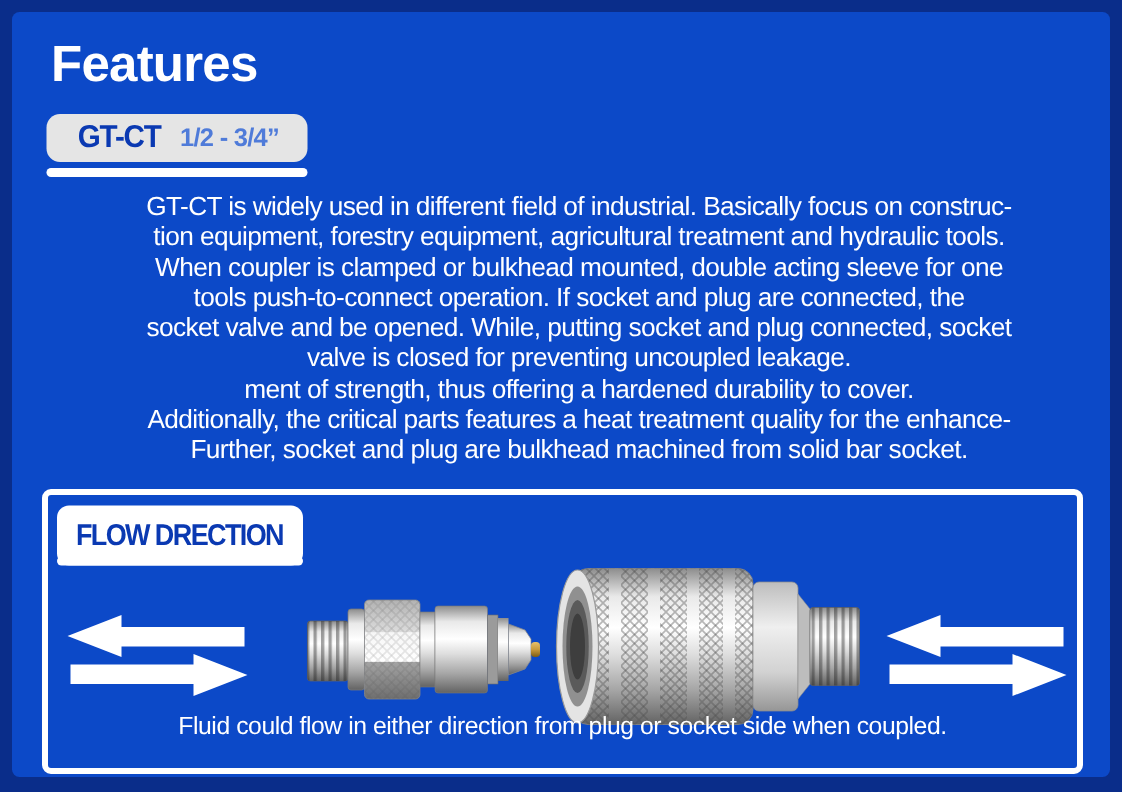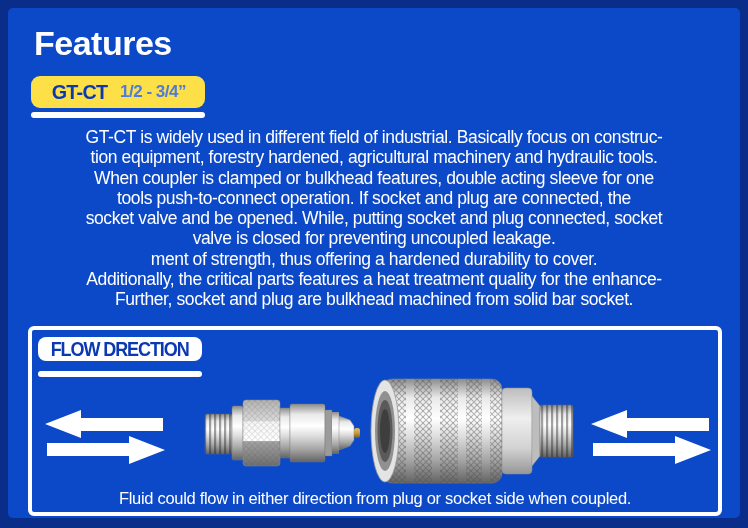--- a/index.html
+++ b/index.html
@@ -12,63 +12,63 @@
   .inner{
     position:absolute;left:8px;top:8px;width:732px;height:510px;
     background:#0c49c8;border-radius:5px;
   }
   .page-title{
     position:absolute;left:26px;top:16px;
     color:#ffffff;font-size:34px;font-weight:bold;letter-spacing:-0.5px;
   }
   .badge{
     position:absolute;left:23px;top:68px;width:174px;height:32px;
-    background:#fde047;border-radius:9px;
+    background:#e5e5e5;border-radius:9px;
     display:flex;align-items:center;justify-content:center;gap:11px;
   }
   .badge .model{
     color:#0a39b2;font-size:21px;font-weight:800;letter-spacing:-0.8px;
     transform:scaleX(0.94);transform-origin:center;
   }
   .badge .range{
     color:#4f7bd9;font-size:17px;font-weight:600;letter-spacing:-0.5px;text-align:center;
   }
   .badge-underline{
     position:absolute;left:23px;top:104px;width:174px;height:6px;
     background:#ffffff;border-radius:3px;
   }
   .para{
-    position:absolute;left:16px;top:119px;width:700px;
+    position:absolute;left:28px;top:119px;width:700px;
     color:#ffffff;font-size:17.5px;line-height:20.3px;
     letter-spacing:-0.4px;text-align:center;font-weight:500;
   }
   .flow-box{
     position:absolute;left:20px;top:318px;width:694px;height:190px;
     border:4px solid #ffffff;border-radius:6px;
   }
   .flow-label{
-    position:absolute;left:6px;top:7px;width:164px;height:24px;
+    position:absolute;left:6px;top:7px;width:164px;height:40px;
     background:#ffffff;border-radius:8px;
     display:flex;align-items:center;justify-content:center;
   }
   .flow-label span{
     color:#0a39b2;font-size:20px;font-weight:800;letter-spacing:-1.2px;
     transform:scaleX(0.9);transform-origin:center;white-space:nowrap;
   }
   .flow-label-underline{
     position:absolute;left:6px;top:41px;width:164px;height:6px;
     background:#ffffff;border-radius:3px;
   }
   .arrow{position:absolute;top:80px;width:122px;height:54px;}
   .arrow.left{left:12px;}
   .arrow.right{right:6px;}
   .plug-img{position:absolute;left:172px;top:62px;width:157px;height:82px;}
   .socket-img{position:absolute;left:334px;top:48px;width:209px;height:106px;}
   .flow-caption{
-    position:absolute;left:0;right:0;bottom:4px;
+    position:absolute;left:0;right:0;bottom:18px;
     color:#ffffff;font-size:16.5px;letter-spacing:-0.3px;
     text-align:center;font-weight:500;
   }
   .defs-holder{position:absolute;width:0;height:0;overflow:hidden;}
 </style>
 </head>
 <body>
 
 <svg class="defs-holder" aria-hidden="true">
   <defs>
@@ -115,22 +115,22 @@
     <div class="page-title">Features</div>
 
     <div class="badge">
       <span class="model">GT-CT</span>
       <span class="range">1/2 - 3/4”</span>
     </div>
     <div class="badge-underline"></div>
 
     <div class="para">
       <div>GT-CT is widely used in different field of industrial. Basically focus on construc-</div>
-      <div>tion equipment, forestry hardened, agricultural machinery and hydraulic tools.</div>
-      <div>When coupler is clamped or bulkhead features, double acting sleeve for one</div>
+      <div>tion equipment, forestry equipment, agricultural treatment and hydraulic tools.</div>
+      <div>When coupler is clamped or bulkhead mounted, double acting sleeve for one</div>
       <div>tools push-to-connect operation. If socket and plug are connected, the</div>
       <div>socket valve and be opened. While, putting socket and plug connected, socket</div>
       <div>valve is closed for preventing uncoupled leakage.</div>
       <div>ment of strength, thus offering a hardened durability to cover.</div>
       <div>Additionally, the critical parts features a heat treatment quality for the enhance-</div>
       <div>Further, socket and plug are bulkhead machined from solid bar socket.</div>
     </div>
 
     <div class="flow-box">
 

